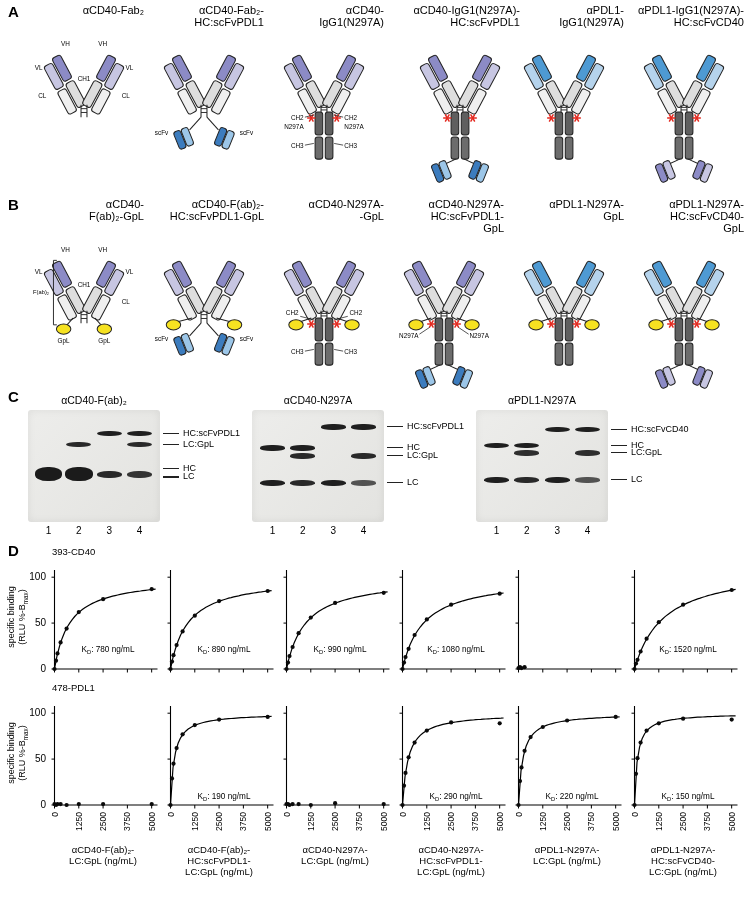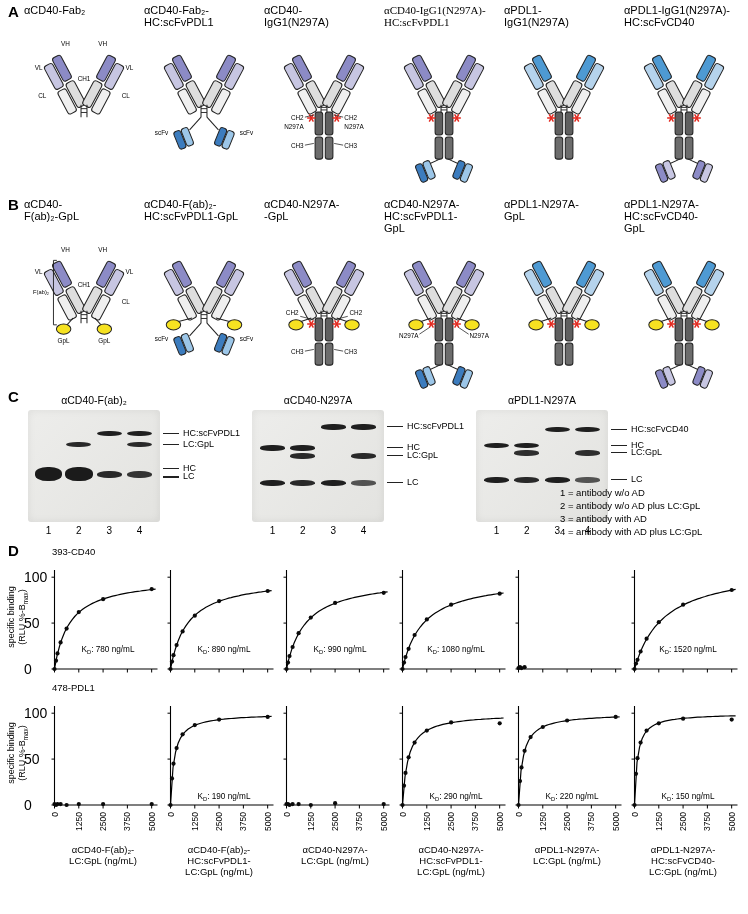--- a/index.html
+++ b/index.html
@@ -1,31 +1,31 @@
 <!DOCTYPE html>
 <html><head>
 <meta charset="utf-8">
 <style>
   html,body{margin:0;padding:0;background:#fff}
   body{font-family:"Liberation Sans","DejaVu Sans",sans-serif;color:#000}
   #fig{position:relative;width:748px;height:914px;background:#fff;overflow:hidden}
   .layer{position:absolute;left:0;top:0;width:748px;height:914px}
   .panel-letter{position:absolute;font-weight:bold;font-size:15px;color:#000}
-  .dg-col{position:absolute;width:120px;text-align:left}
+  .dg-col{position:absolute;width:120px;text-align:right}
   .dg-title{font-size:11px;line-height:12px;color:#000}
   .dg-svg{display:block;margin:3px auto 0}
   .blot{position:absolute;background:linear-gradient(135deg,#ededeb,#e3e3e0);border-radius:3px;box-shadow:inset 0 0 8px rgba(0,0,0,.07)}
   .band{position:absolute;background:#151515;border-radius:45%;filter:blur(.5px)}
   .blot-title{position:absolute;font-size:10.5px;text-align:center;width:132px}
   .band-label{position:absolute;font-size:9px;white-space:nowrap}
   .band-tick{position:absolute;height:1.2px;background:#222}
   .lane-num{position:absolute;font-size:10px;width:20px;text-align:center}
   .legend{position:absolute;font-size:9.5px;line-height:13px;white-space:nowrap}
   .cellline{position:absolute;font-size:9.5px}
-  .ytick{position:absolute;font-size:14px;width:22px;text-align:left;line-height:10px}
+  .ytick{position:absolute;font-size:10px;width:22px;text-align:right;line-height:10px}
   .xtick{position:absolute;font-size:8.5px;width:26px;height:10px;line-height:10px;text-align:right;transform:rotate(-90deg);transform-origin:0 0;white-space:nowrap}
   .collab{position:absolute;font-size:9.5px;line-height:11px;text-align:center;width:116px}
   .ylab{position:absolute;font-size:9px;line-height:10.5px;text-align:center;transform:rotate(-90deg);transform-origin:0 0;width:118px}
   sub{font-size:70%}
 </style>
 </head>
 <body>
 
 <div id="fig">
   <div class="panel-letter" style="left:8px;top:3px">A</div>
@@ -147,21 +147,21 @@
           <line x1="82.5" y1="98" x2="72" y2="95.5" stroke="#222222" stroke-width="0.9"></line>
           <text x="84" y="101" font-size="7.5" text-anchor="start" fill="#000">CH2</text>
           <text x="36" y="112" font-size="7.5" text-anchor="end" fill="#000">N297A</text>
           <text x="84" y="112" font-size="7.5" text-anchor="start" fill="#000">N297A</text>
           <line x1="37.5" y1="131" x2="48" y2="129" stroke="#222222" stroke-width="0.9"></line>
           <text x="36" y="134" font-size="7.5" text-anchor="end" fill="#000">CH3</text>
           <line x1="82.5" y1="131" x2="72" y2="129" stroke="#222222" stroke-width="0.9"></line>
           <text x="84" y="134" font-size="7.5" text-anchor="start" fill="#000">CH3</text>
         </svg>
       </div>
-      <div class="dg-col" style="left: 384px; top: 4px; font-family: Liberation Serif, serif;">
+      <div class="dg-col" style="left: 400px; top: 4px;">
         <div style="height: 27px;">
           <div class="dg-title">αCD40-IgG1(N297A)-</div>
           <div class="dg-title">HC:scFvPDL1</div>
         </div>
         <svg viewBox="0 0 120 178" width="102" height="151" class="dg-svg">
           <g transform="rotate(-28 60 86)">
             <rect x="53" y="18" width="11" height="31" rx="3.2" fill="#8c8bc6" stroke="#222222" stroke-width="1.2"></rect>
             <rect x="53" y="52" width="11" height="32" rx="3.2" fill="#dedede" stroke="#222222" stroke-width="1.2"></rect>
             <rect x="40" y="22" width="11" height="31" rx="3.2" fill="#c7c6e2" stroke="#222222" stroke-width="1.2"></rect>
             <rect x="40" y="56" width="11" height="30" rx="3.2" fill="#efefef" stroke="#222222" stroke-width="1.2"></rect>
@@ -977,26 +977,20 @@
         <div>αPDL1-N297A-</div>
         <div>LC:GpL (ng/mL)</div>
       </div>
       <div class="collab" style="left: 625px; top: 844px;">
         <div>αPDL1-N297A-</div>
         <div>HC:scFvCD40-</div>
         <div>LC:GpL (ng/mL)</div>
       </div>
     </div>
 
-  <div class="legend" style="left:560px;top:486px">
-    <div>1 = antibody w/o AD</div>
-    <div>2 = antibody w/o AD plus LC:GpL</div>
-    <div>3 = antibody with AD</div>
-    <div>4 = antibody with AD plus LC:GpL</div>
-  </div>
 
   <div class="cellline" style="left:52px;top:546px">393-CD40</div>
   <div class="cellline" style="left:52px;top:682px">478-PDL1</div>
 
   <div class="ylab" style="left:6px;top:676px">
     <div>specific binding</div>
     <div><span>(RLU %-B</span><sub>max</sub><span>)</span></div>
   </div>
   <div class="ylab" style="left:6px;top:812px">
     <div>specific binding</div>

